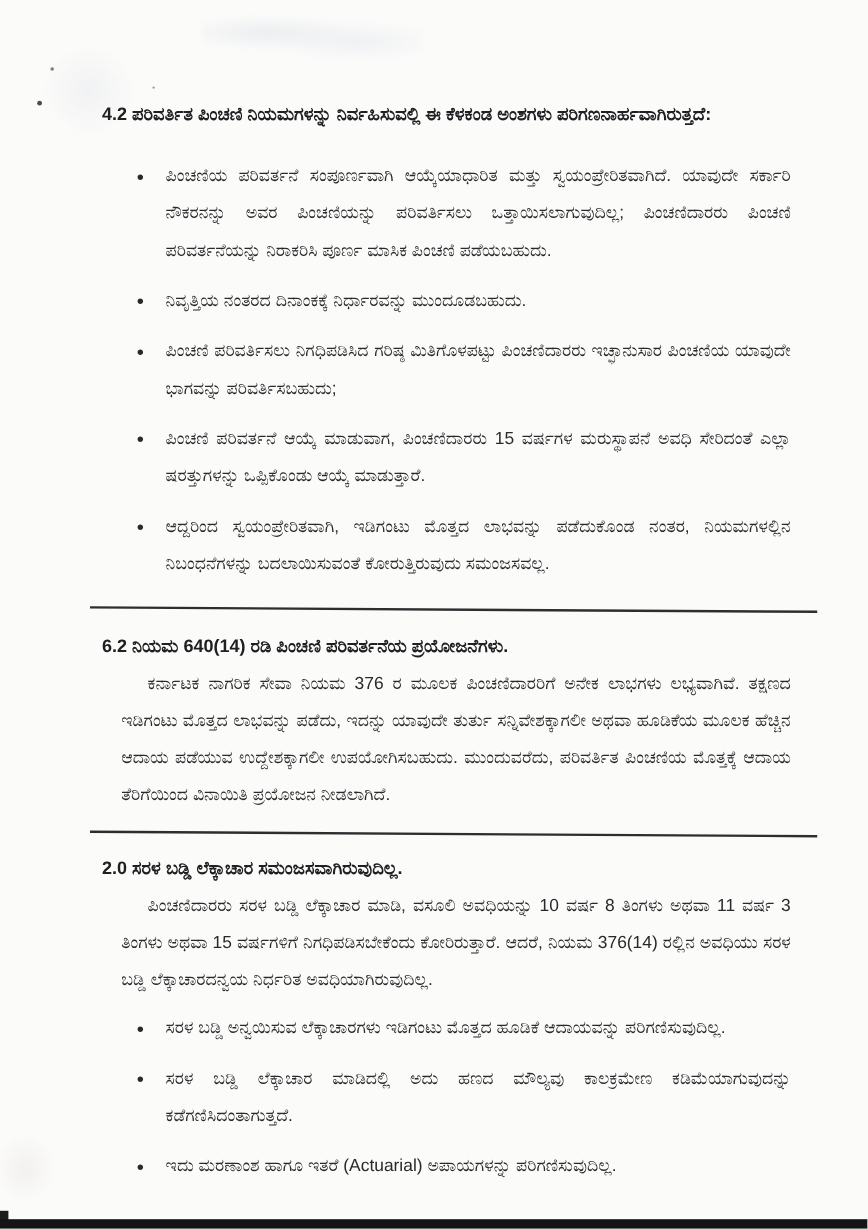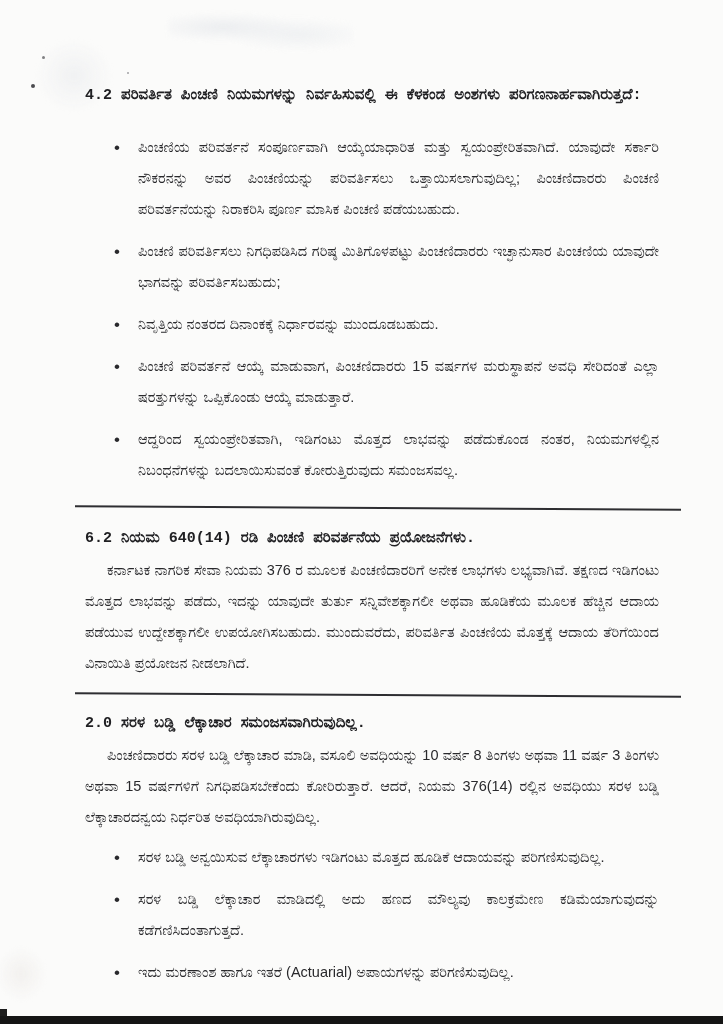--- a/index.html
+++ b/index.html
@@ -66,42 +66,41 @@
     width: 574px;
     font-size: 14.5px;
     line-height: 31px;
   }
   h2.heading {
     margin: 0;
     font-size: 15px;
     font-weight: bold;
     color: #202023;
     line-height: 24px;
-    font-family: Liberation Mono, monospace;
   }
   ul.bullets {
     margin: 24px 0 0 0;
     padding: 0 0 0 53px;
     list-style: none;
   }
   ul.bullets li {
     position: relative;
     margin: 1px 0 11px 0;
     text-align: justify;
   }
   ul.bullets li::before {
     content: "\2022";
     position: absolute;
     left: -24px;
     top: 0;
     font-size: 17px;
     color: #29292c;
   }
   p.para {
-    margin: 4px 0 0 0;
+    margin: 4px 0 0 16px;
     text-indent: 22px;
     text-align: justify;
   }
   hr.divider {
     border: none;
     border-top: 2.6px solid #2e2e31;
     margin: 21px -22px 18px -10px;
     transform: rotate(0.35deg);
   }
   hr.divider.d2 {
@@ -139,22 +138,22 @@
   <div class="speck s1"></div>
   <div class="speck s2"></div>
   <div class="speck s3"></div>
 
   <div class="content">
 
     <section class="sec sec42">
       <h2 class="heading"><span>4.2</span> <span>ಪರಿವರ್ತಿತ ಪಿಂಚಣಿ ನಿಯಮಗಳನ್ನು ನಿರ್ವಹಿಸುವಲ್ಲಿ ಈ ಕೆಳಕಂಡ ಅಂಶಗಳು ಪರಿಗಣನಾರ್ಹವಾಗಿರುತ್ತದೆ:</span></h2>
       <ul class="bullets">
         <li>ಪಿಂಚಣಿಯ ಪರಿವರ್ತನೆ ಸಂಪೂರ್ಣವಾಗಿ ಆಯ್ಕೆಯಾಧಾರಿತ ಮತ್ತು ಸ್ವಯಂಪ್ರೇರಿತವಾಗಿದೆ. ಯಾವುದೇ ಸರ್ಕಾರಿ ನೌಕರನನ್ನು ಅವರ ಪಿಂಚಣಿಯನ್ನು ಪರಿವರ್ತಿಸಲು ಒತ್ತಾಯಿಸಲಾಗುವುದಿಲ್ಲ; ಪಿಂಚಣಿದಾರರು ಪಿಂಚಣಿ ಪರಿವರ್ತನೆಯನ್ನು ನಿರಾಕರಿಸಿ ಪೂರ್ಣ ಮಾಸಿಕ ಪಿಂಚಣಿ ಪಡೆಯಬಹುದು.</li>
+        <li>ನಿವೃತ್ತಿಯ ನಂತರದ ದಿನಾಂಕಕ್ಕೆ ನಿರ್ಧಾರವನ್ನು ಮುಂದೂಡಬಹುದು.</li>
         <li>ಪಿಂಚಣಿ ಪರಿವರ್ತಿಸಲು ನಿಗಧಿಪಡಿಸಿದ ಗರಿಷ್ಠ ಮಿತಿಗೊಳಪಟ್ಟು ಪಿಂಚಣಿದಾರರು ಇಚ್ಛಾನುಸಾರ ಪಿಂಚಣಿಯ ಯಾವುದೇ ಭಾಗವನ್ನು ಪರಿವರ್ತಿಸಬಹುದು;</li>
-        <li>ನಿವೃತ್ತಿಯ ನಂತರದ ದಿನಾಂಕಕ್ಕೆ ನಿರ್ಧಾರವನ್ನು ಮುಂದೂಡಬಹುದು.</li>
         <li>ಪಿಂಚಣಿ ಪರಿವರ್ತನೆ ಆಯ್ಕೆ ಮಾಡುವಾಗ, ಪಿಂಚಣಿದಾರರು 15 ವರ್ಷಗಳ ಮರುಸ್ಥಾಪನೆ ಅವಧಿ ಸೇರಿದಂತೆ ಎಲ್ಲಾ ಷರತ್ತುಗಳನ್ನು ಒಪ್ಪಿಕೊಂಡು ಆಯ್ಕೆ ಮಾಡುತ್ತಾರೆ.</li>
         <li>ಆದ್ದರಿಂದ ಸ್ವಯಂಪ್ರೇರಿತವಾಗಿ, ಇಡಿಗಂಟು ಮೊತ್ತದ ಲಾಭವನ್ನು ಪಡೆದುಕೊಂಡ ನಂತರ, ನಿಯಮಗಳಲ್ಲಿನ ನಿಬಂಧನೆಗಳನ್ನು ಬದಲಾಯಿಸುವಂತೆ ಕೋರುತ್ತಿರುವುದು ಸಮಂಜಸವಲ್ಲ.</li>
       </ul>
     </section>
 
     <hr class="divider d1">
 
     <section class="sec sec43">
       <h2 class="heading"><span>6.2</span> <span>ನಿಯಮ 640(14) ರಡಿ ಪಿಂಚಣಿ ಪರಿವರ್ತನೆಯ ಪ್ರಯೋಜನೆಗಳು.</span></h2>
       <p class="para">ಕರ್ನಾಟಕ ನಾಗರಿಕ ಸೇವಾ ನಿಯಮ 376 ರ ಮೂಲಕ ಪಿಂಚಣಿದಾರರಿಗೆ ಅನೇಕ ಲಾಭಗಳು ಲಭ್ಯವಾಗಿವೆ. ತಕ್ಷಣದ ಇಡಿಗಂಟು ಮೊತ್ತದ ಲಾಭವನ್ನು ಪಡೆದು, ಇದನ್ನು ಯಾವುದೇ ತುರ್ತು ಸನ್ನಿವೇಶಕ್ಕಾಗಲೀ ಅಥವಾ ಹೂಡಿಕೆಯ ಮೂಲಕ ಹೆಚ್ಚಿನ ಆದಾಯ ಪಡೆಯುವ ಉದ್ದೇಶಕ್ಕಾಗಲೀ ಉಪಯೋಗಿಸಬಹುದು. ಮುಂದುವರೆದು, ಪರಿವರ್ತಿತ ಪಿಂಚಣಿಯ ಮೊತ್ತಕ್ಕೆ ಆದಾಯ ತೆರಿಗೆಯಿಂದ ವಿನಾಯಿತಿ ಪ್ರಯೋಜನ ನೀಡಲಾಗಿದೆ.</p>

